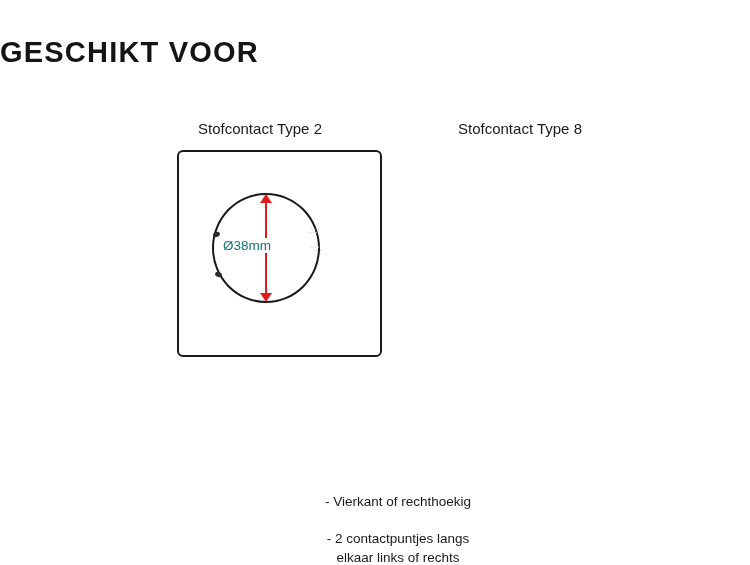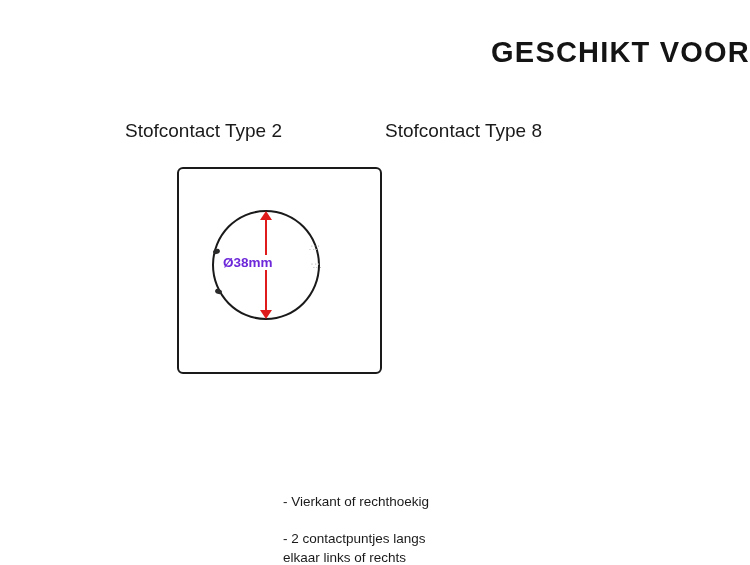--- a/index.html
+++ b/index.html
@@ -18,38 +18,39 @@
   .page {
     position: relative;
     width: 750px;
     height: 565px;
   }
   .title {
     position: absolute;
     top: 36px;
     left: 0;
     width: 750px;
-    text-align: right;
+    text-align: left;
     font-size: 29px;
     font-weight: bold;
     letter-spacing: 1.2px;
     color: #141414;
   }
   .panel {
     position: absolute;
     top: 120px;
     width: 270px;
   }
   .panel-left { left: 125px; }
   .panel-right { left: 385px; }
 
   .panel-title {
-    font-size: 19px;
+    text-align: center;
+    font-size: 15px;
     color: #1a1a1a;
-    margin-bottom: 25px;
+    margin-bottom: 13px;
   }
 
   .socket-wrap {
     position: relative;
     width: 270px;
     height: 215px;
   }
   .socket-square {
     position: absolute;
     top: 0;
@@ -146,39 +147,39 @@
     border-bottom: 6px solid transparent;
     border-left: 9px solid #e01b1b;
   }
   .a-l-top { top: 44px; left: 135px; }
   .a-l-bot { top: 143px; left: 135px; }
   .a-r-left { top: 92px; left: 49px; }
   .a-r-right { top: 92px; left: 145px; }
 
   .dim-label {
     position: absolute;
-    color: #6d28d9;
+    color: #0f766e;
     font-size: 13.5px;
-    font-weight: bold;
+    font-weight: normal;
     background: #ffffff;
     padding: 0 2px;
     white-space: nowrap;
   }
   .label-left { top: 88px; left: 96px; }
   .label-right { top: 88px; left: 66px; }
 
   .bullets {
     position: absolute;
     top: 372px;
     font-size: 13.5px;
     line-height: 19px;
     color: #1a1a1a;
   }
   .bullets-left { left: 158px; width: 230px; }
-  .bullet-item { margin-bottom: 18px; white-space: pre-line; }
+  .bullet-item { margin-bottom: 18px; white-space: pre-line; text-align: center; }
 </style>
 </head>
 <body>
 
 <div class="page">
 
   <div class="title">GESCHIKT VOOR</div>
 
   <div class="panel panel-left">
     <div class="panel-title">Stofcontact Type 2</div>

